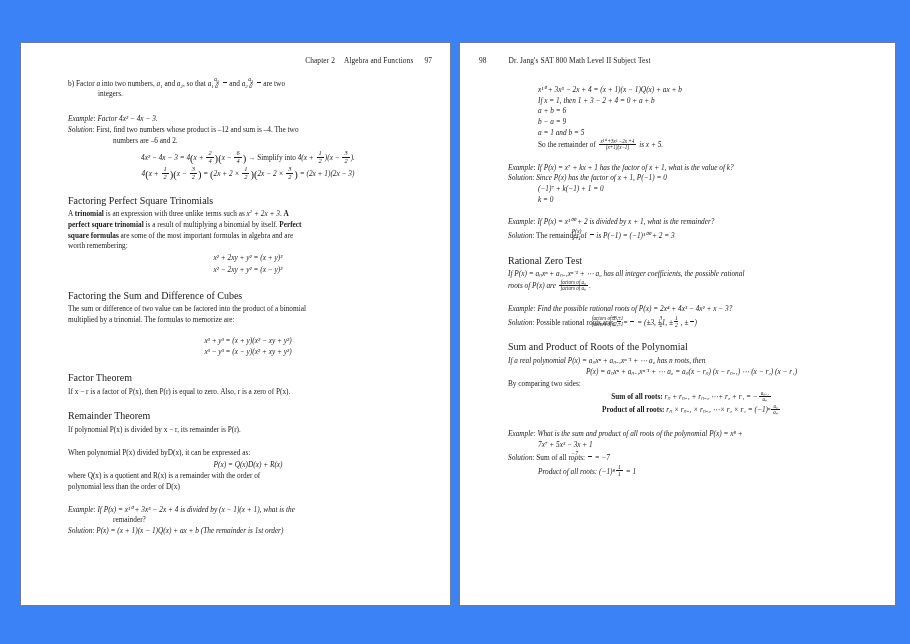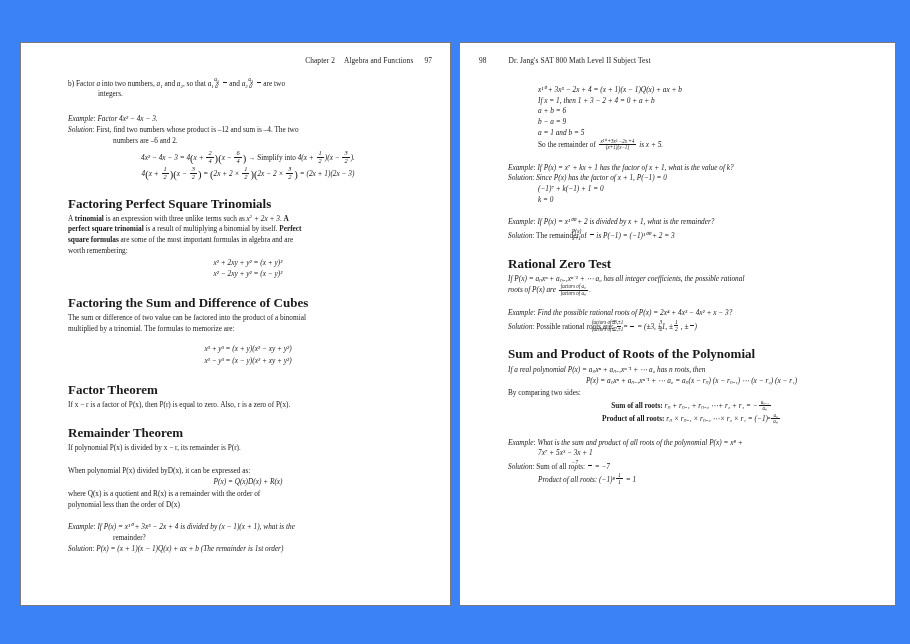--- a/index.html
+++ b/index.html
@@ -74,22 +74,22 @@
   #page-right .body { padding: 0 20px 0 48px; }
 
   p { margin: 0; }
   .blk { margin-bottom: 7px; }
   .sp3 { height: 3px; }
   .sp7 { height: 7px; }
   .sp9 { height: 9px; }
   .sp12 { height: 12px; }
 
   .hdg {
-    font-weight: bold;
-    font-size: 13px;
+    font-weight: normal;
+    font-size: 10px;
     margin-bottom: 1px;
   }
   b, .b { font-weight: bold; }
   .mathline {
     text-align: center;
     margin: 1px 0;
     white-space: nowrap;
   }
   .center { text-align: left; }
   .math { font-style: italic; font-family: "Liberation Serif", serif; }

